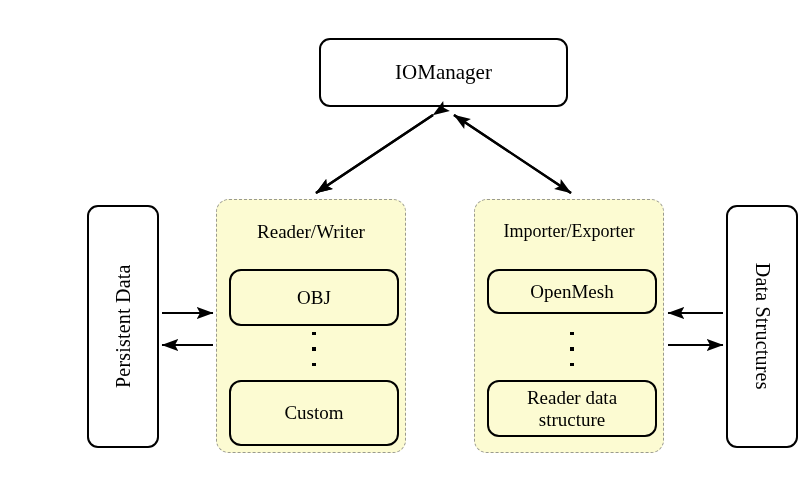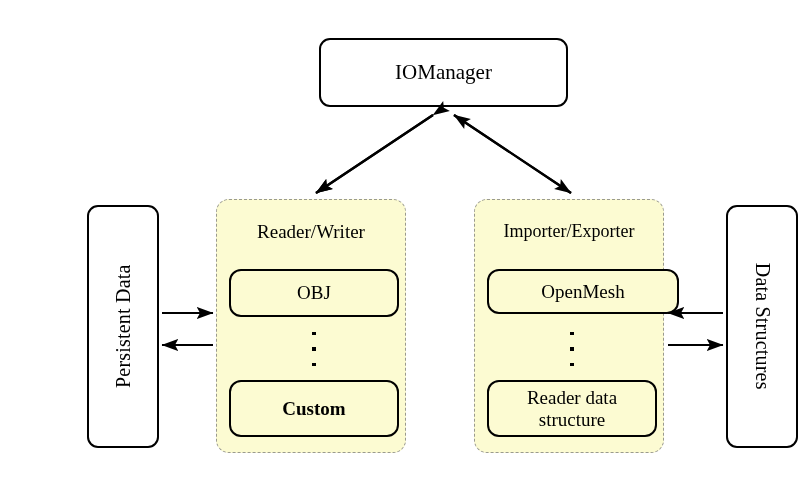--- a/index.html
+++ b/index.html
@@ -104,33 +104,32 @@
     border-radius: 12px;
     font-size: 19px;
     flex-direction: column;
   }
   .inner-box .line { display: block; }
 
   #obj-box {
     left: 185px;
     top: 269px;
     width: 170px;
-    height: 48px;
+    height: 57px;
   }
   #custom-file-format-box {
     left: 185px;
     top: 380px;
     width: 170px;
-    height: 57px;
-    font-weight: bold;
+    height: 66px;
   }
   #openmesh-box {
     left: 443px;
     top: 269px;
-    width: 192px;
+    width: 170px;
     height: 45px;
     text-align: center;
   }
   #custom-data-structure-box {
     left: 443px;
     top: 380px;
     width: 170px;
     height: 57px;
   }
 

